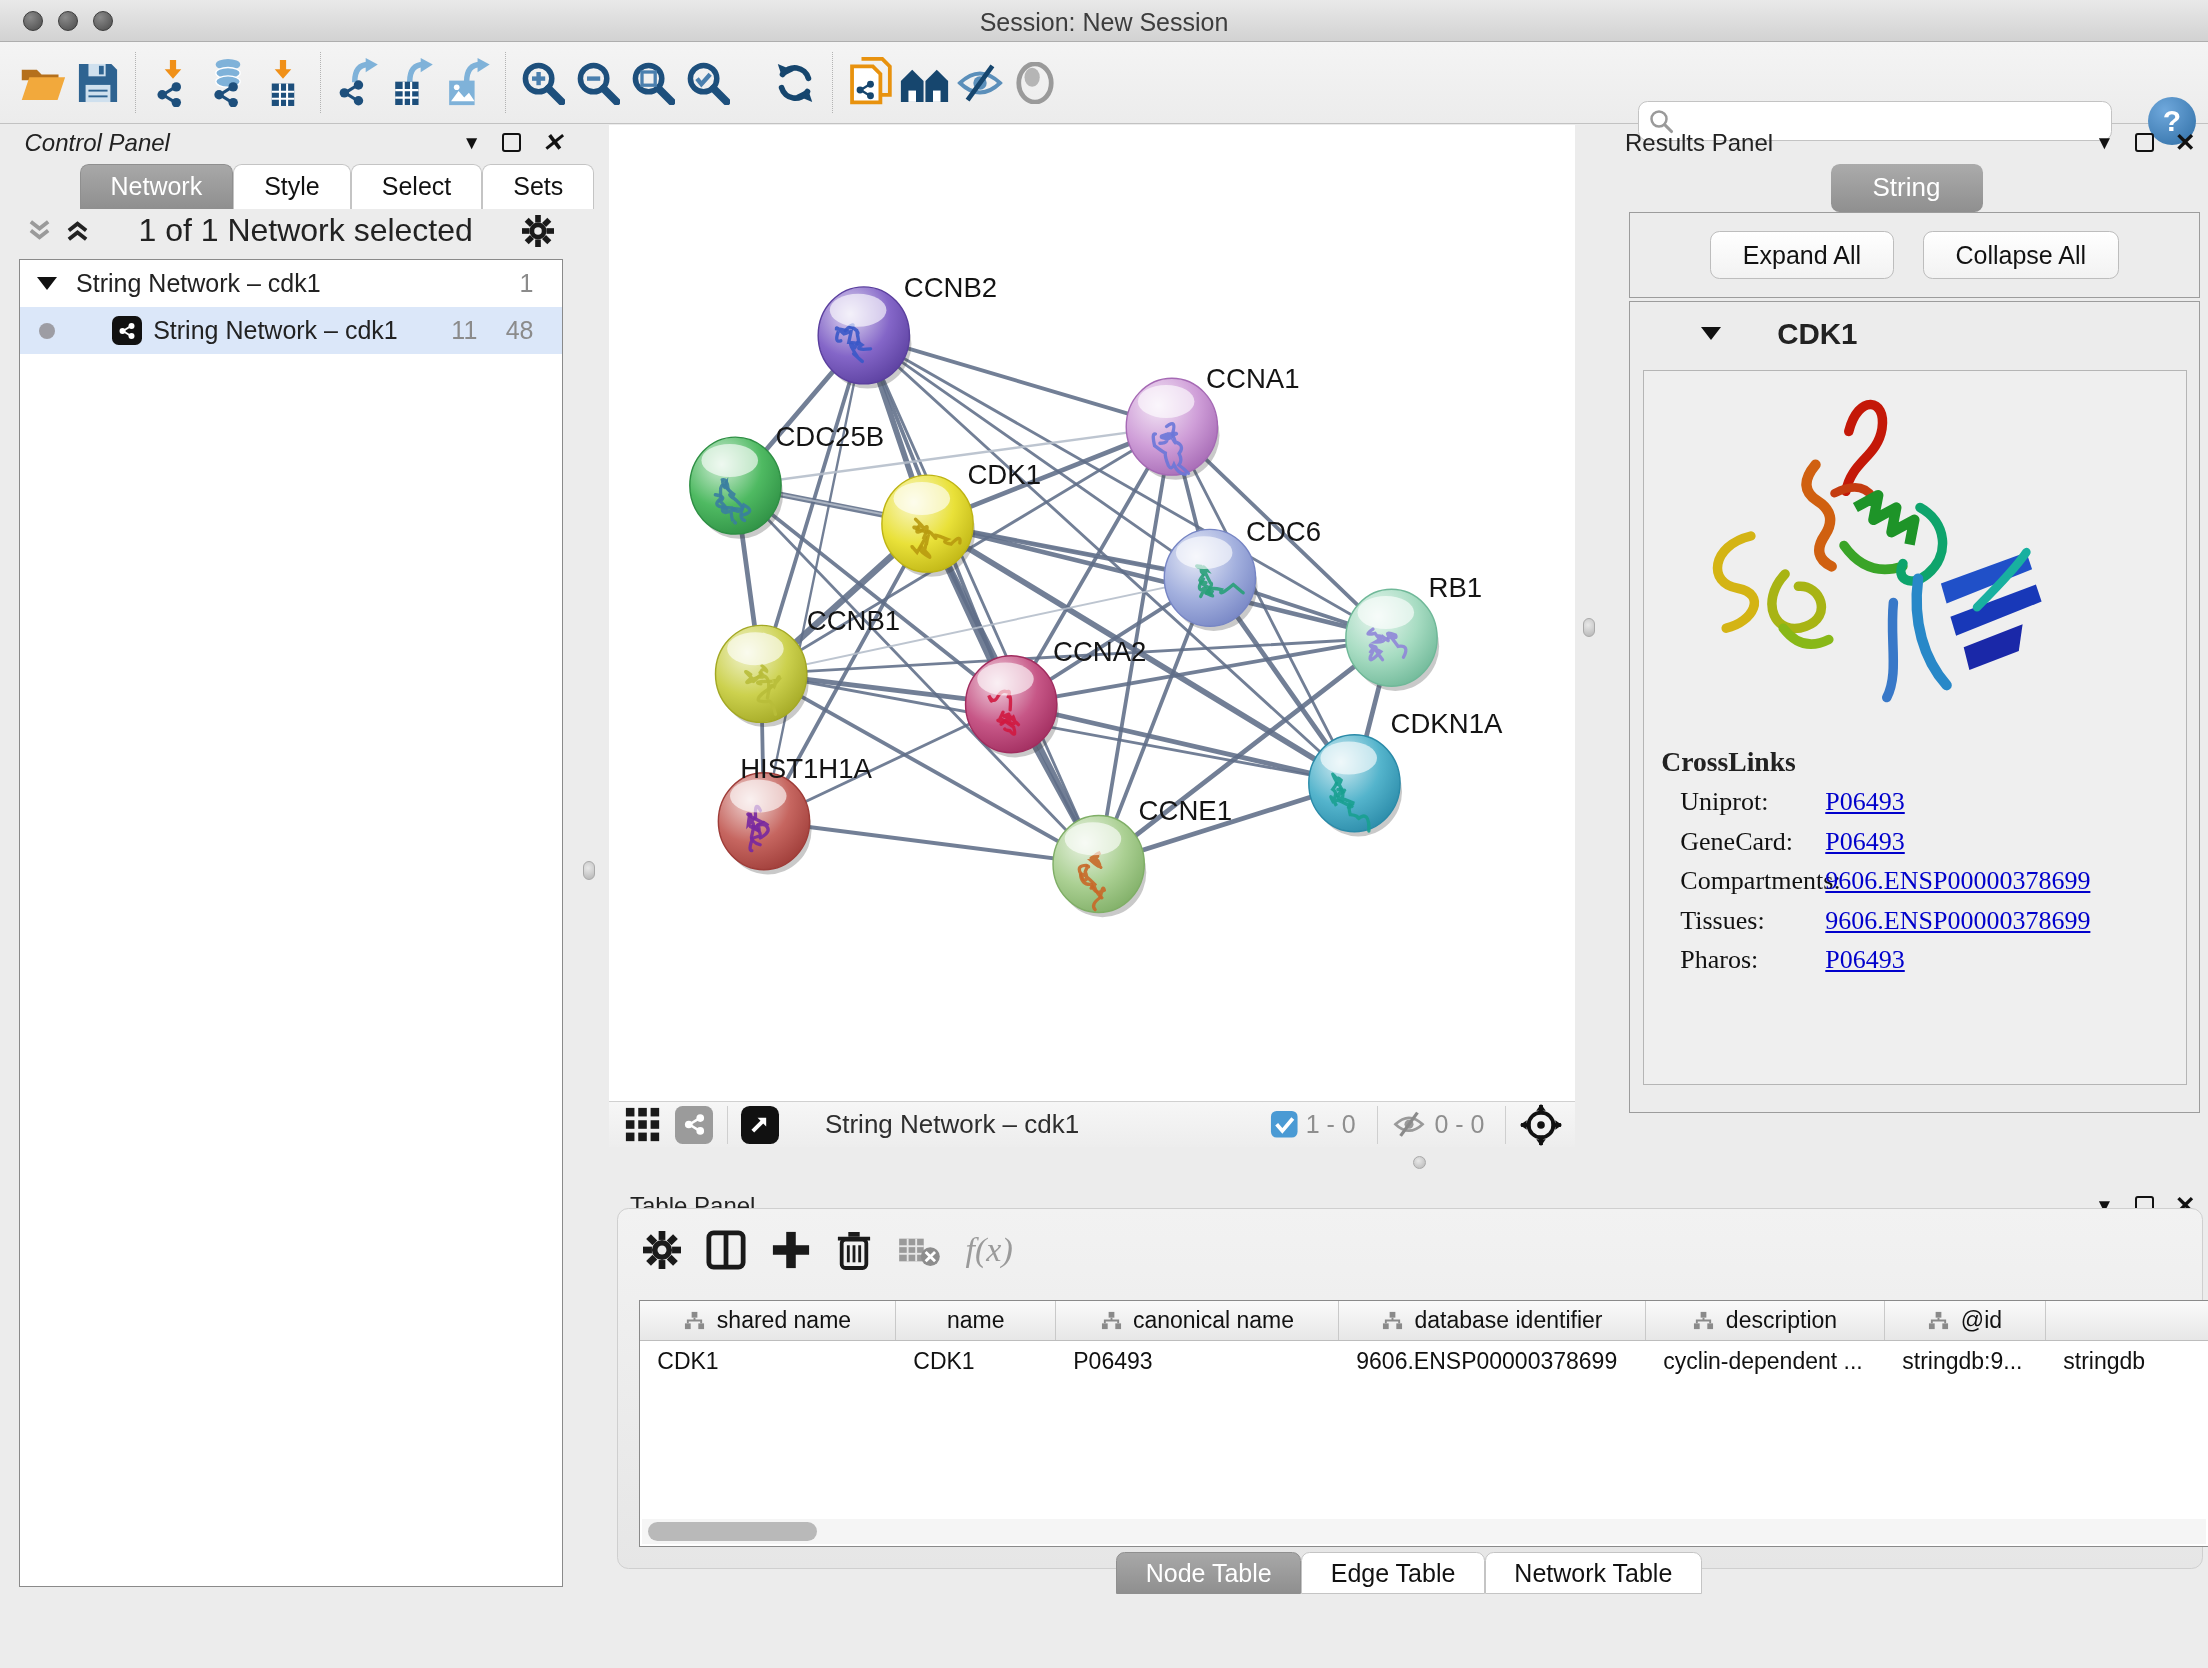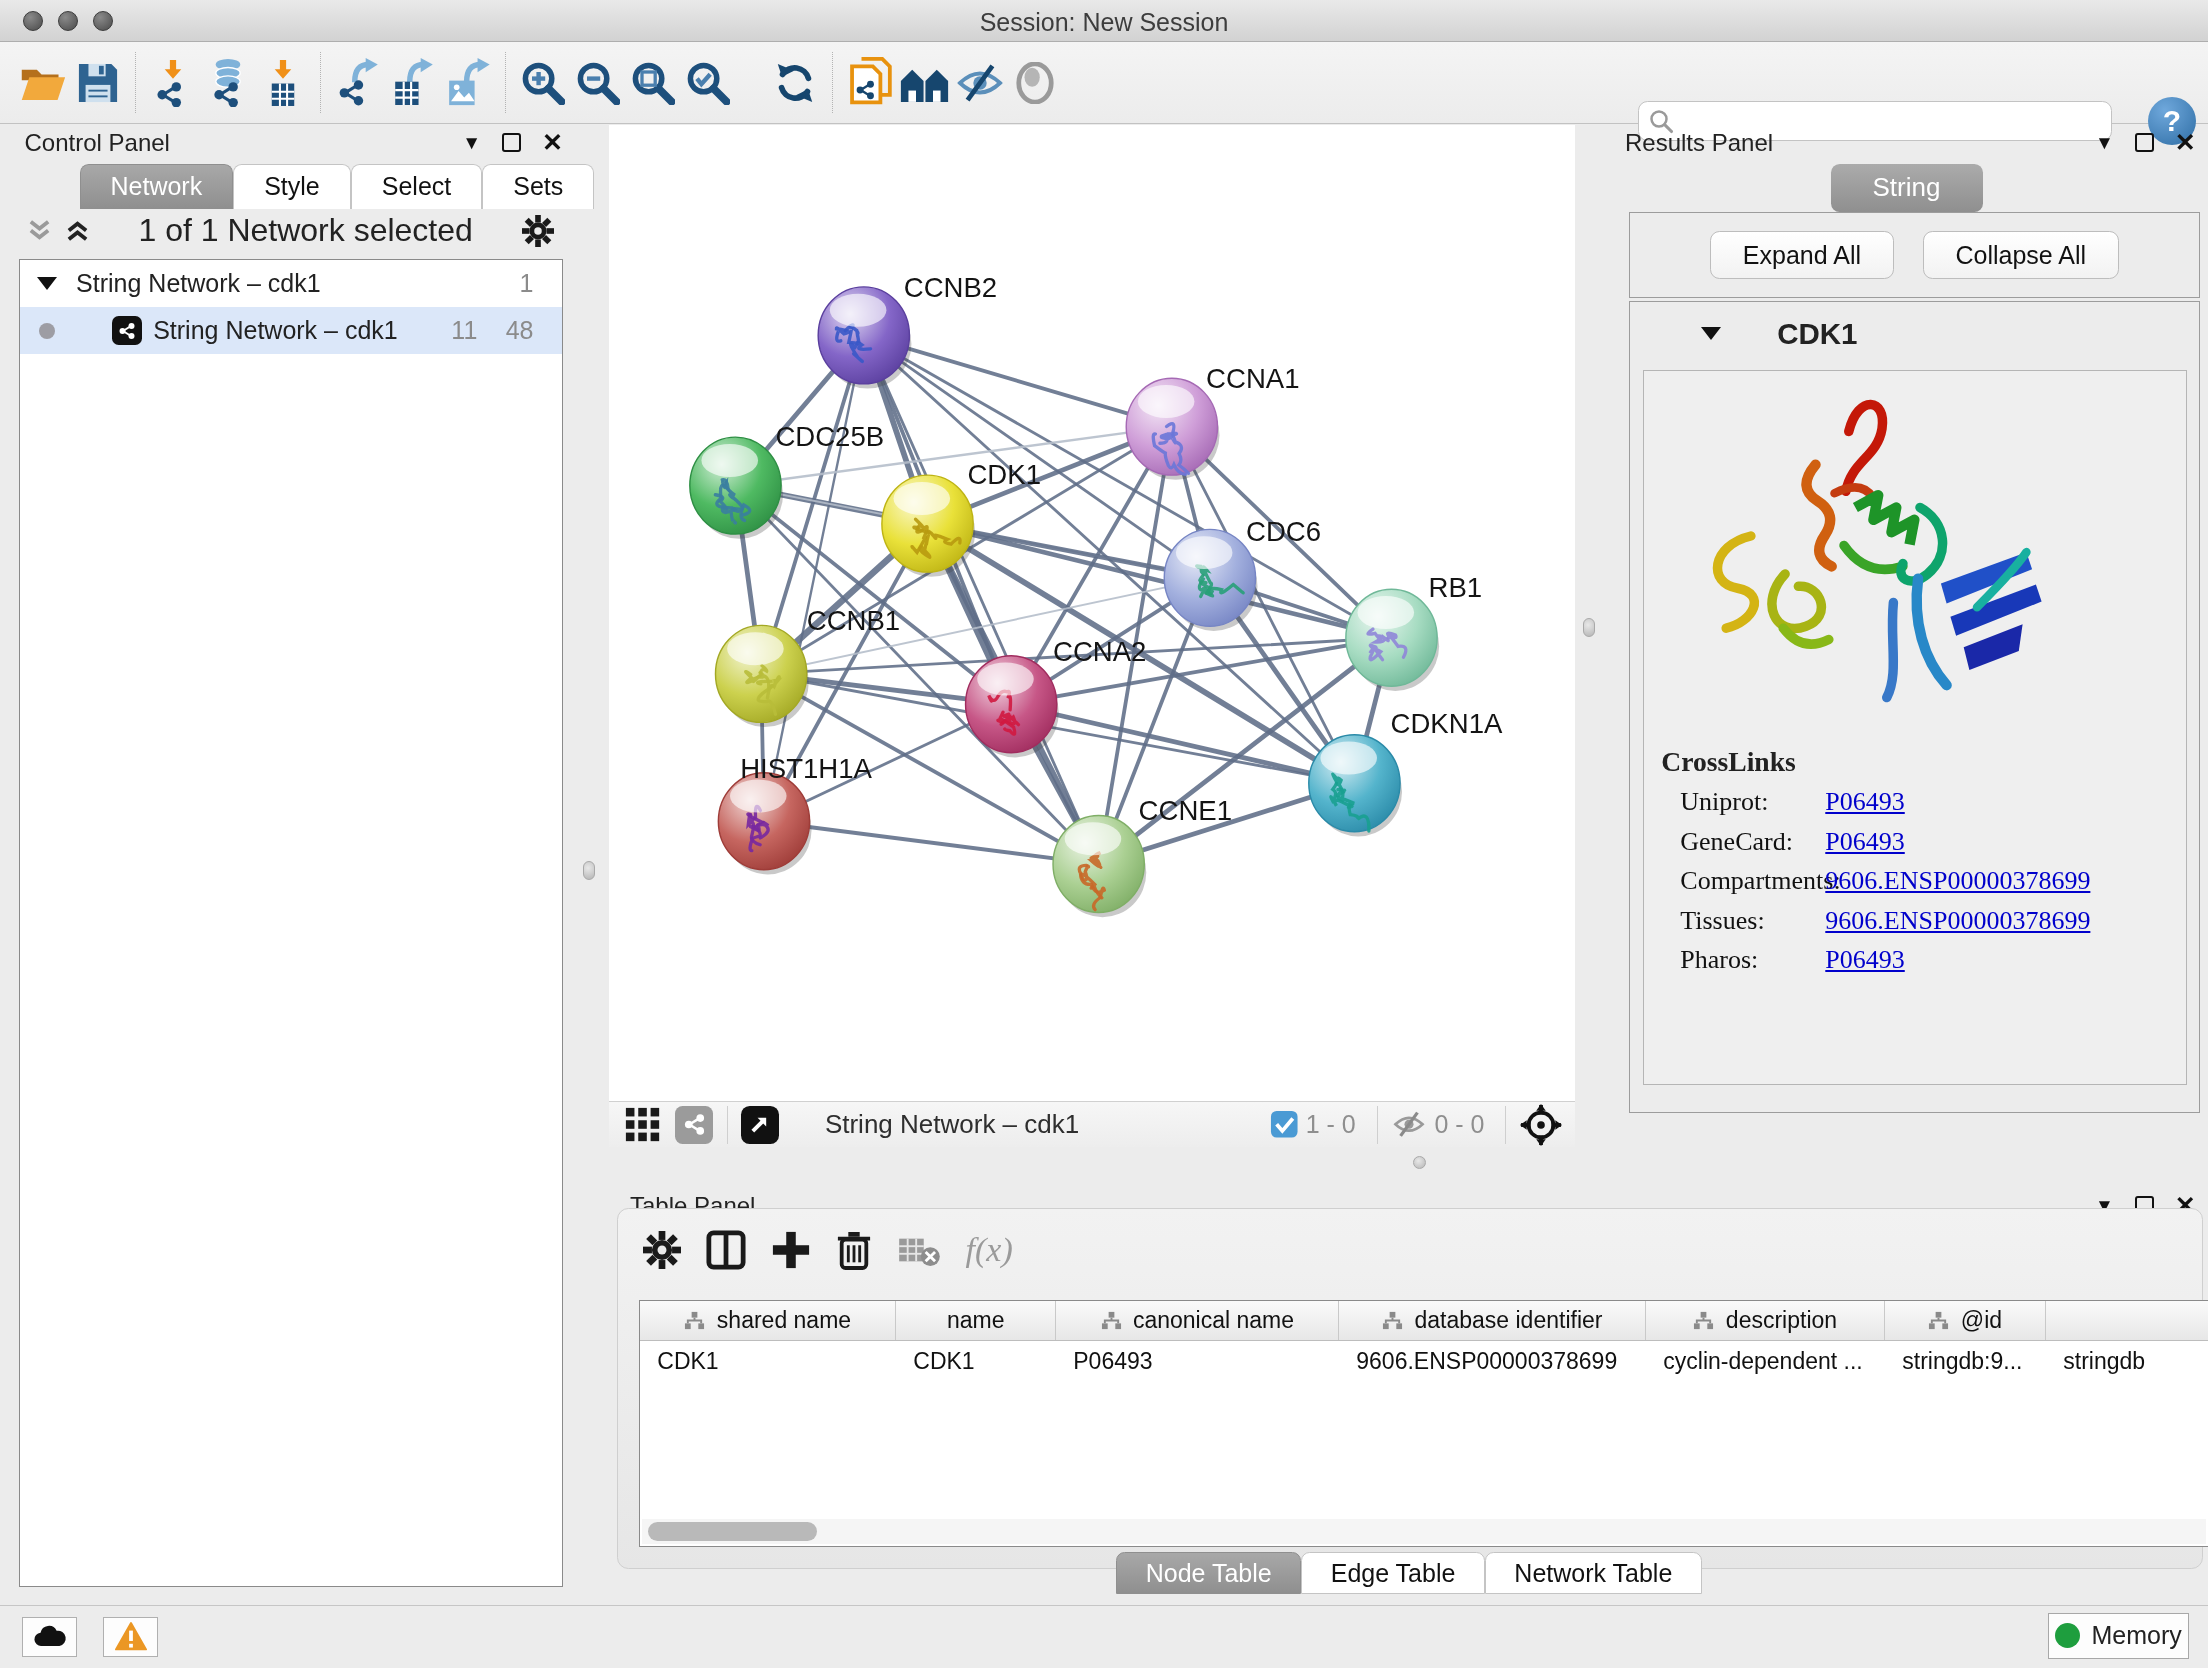--- a/index.html
+++ b/index.html
@@ -33,21 +33,21 @@
 
   
   .ph-title { font-size:24px; color:#222; }
   .ph-ctrls { display:flex; align-items:center; gap:21px; }
   .ph-min { font-size:19px; color:#111; }
   .ph-max { width:19px; height:19px; border:2.9px solid #111; border-radius:2.9px; }
   .ph-close { font-size:25px; font-weight:bold; color:#111; }
 
   
   .control-panel { position:absolute; left:9.5px; top:126px; width:561px; height:1470px; }
-  .cp-head { display:flex; justify-content:space-between; align-items:center; padding:1.9px 7.6px 0 15px; height:32px;}
+  .cp-head { display:flex; justify-content:space-between; align-items:center; padding:1.9px 7.6px 0 15px; height:32px;font-style:italic;}
   .tabs-row { display:flex; margin:5.7px 0 0 70px; }
   .tab { height:45px; padding:0 30px; display:flex; align-items:center; justify-content:center;
     font-size:25px; background:#fff; border:1px solid #c4c4c4; border-bottom:none;
     border-radius:8.6px 8.6px 0 0; color:#111; }
   .tab.sel { background:linear-gradient(#a8a8a8,#8f8f8f); color:#fff; border-color:#8f8f8f; }
   .cp-status { display:flex; align-items:center; height:44px; padding:0 17px; gap:13.3px; }
   .cp-status .stxt { flex:1; text-align:center; font-size:32px; }
   .treebox { position:absolute; left:9.5px; top:133px; width:544px; height:1328px;
     background:#fff; border:1.9px solid #8a8a8a; }
   .trow { display:flex; align-items:center; height:47px; font-size:25px; gap:11.4px; padding:0 9.5px; }
@@ -856,33 +856,15 @@
         </div>
       </div>
     </div>
     <div class="tp-tabs">
       <div class="tp-tab sel">Node Table</div>
       <div class="tp-tab">Edge Table</div>
       <div class="tp-tab">Network Table</div>
     </div>
   </div>
 
-  <div class="statusbar">
-    <div class="sb-btn" style="left:22px; width:55px;">
-      <svg width="34" height="23" viewBox="0 0 36 24">
-        <path d="M9 22 a7 7 0 0 1 -1 -14 a9 9 0 0 1 17 -2 a6.5 6.5 0 0 1 3 16 z" fill="#111"></path>
-      </svg>
-    </div>
-    <div class="sb-btn" style="left:103px; width:55px;">
-      <svg width="32" height="28.5" viewBox="0 0 34 30">
-        <path d="M17 1 L33 29 H1 Z" fill="#eb9724" stroke="#eb9724" stroke-width="2" stroke-linejoin="round"></path>
-        <rect x="15" y="9" width="4" height="11" fill="#fff"></rect>
-        <rect x="15" y="23" width="4" height="4" fill="#fff"></rect>
-      </svg>
-    </div>
-    <div class="memory">
-      <span class="memdot"></span>
-      <span>Memory</span>
-    </div>
-  </div>
 
 </div>
 
 
 </body></html>

